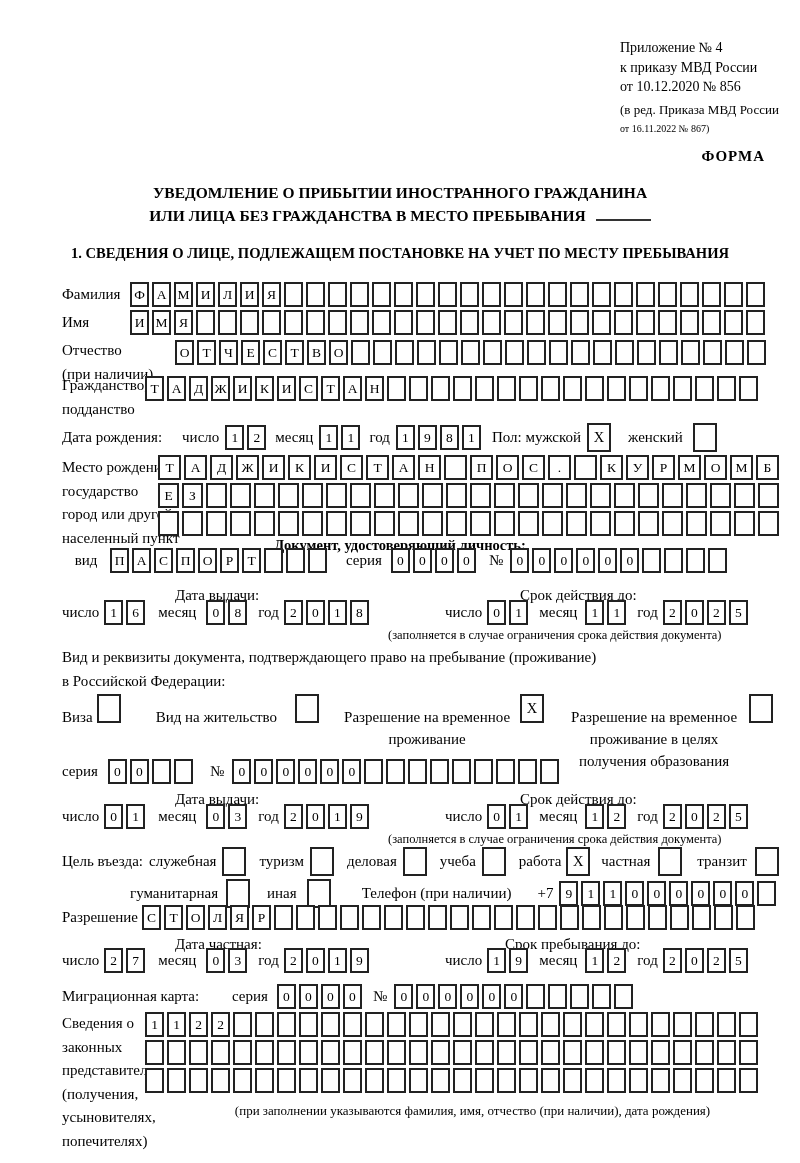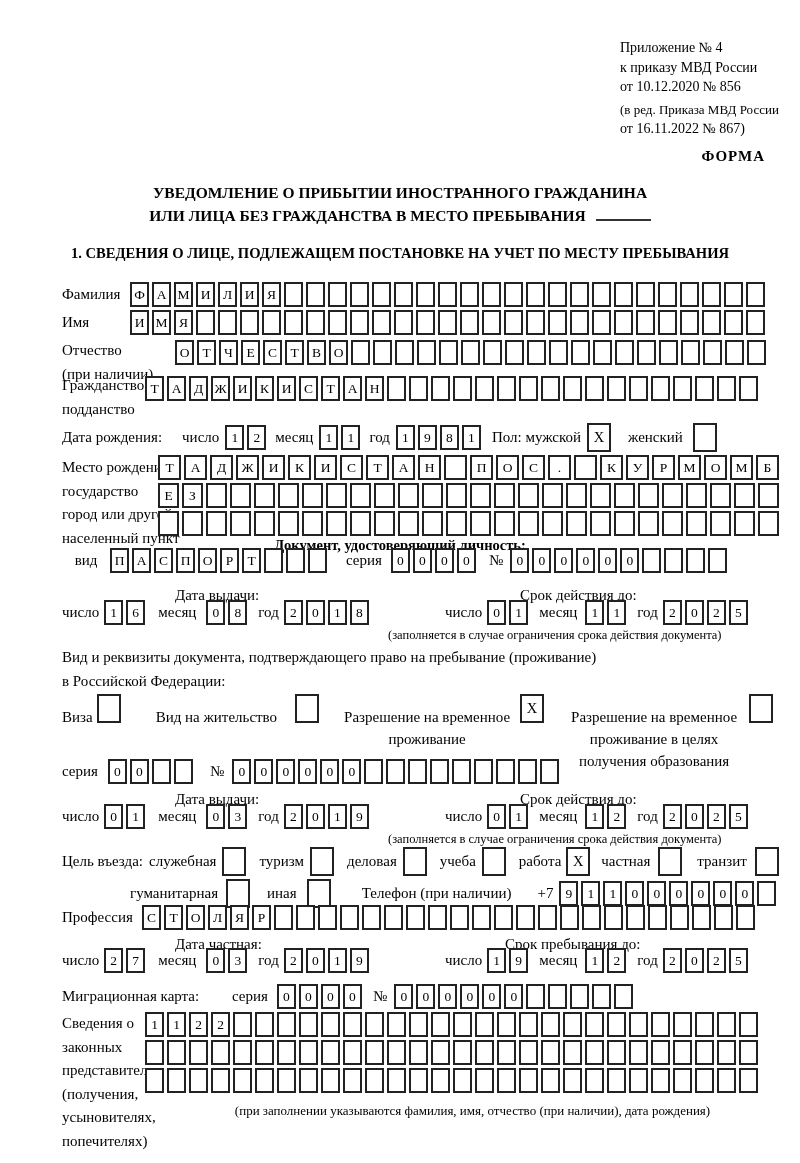--- a/index.html
+++ b/index.html
@@ -25,21 +25,21 @@
         height:2px;margin-left:10px;vertical-align:baseline;}
 </style>
 </head>
 <body>
 
 <div class="abs" style="left:620px;top:38px;font-size:14px;line-height:19.5px;">
   <div>Приложение № 4</div>
   <div>к приказу МВД России</div>
   <div>от 10.12.2020 № 856</div>
   <div style="font-size:13px;margin-top:3px;">(в ред. Приказа МВД России</div>
-  <div style="font-size:14px;">от 16.11.2022 № 867)</div>
+  <div style="font-size:10px;">от 16.11.2022 № 867)</div>
 </div>
 <div class="abs b" style="top:148px;right:35px;font-size:15px;letter-spacing:1px;">ФОРМА</div>
 
 <div class="abs b" style="top:181px;left:0;width:800px;text-align:center;font-size:15.5px;line-height:23px;">
   <div>УВЕДОМЛЕНИЕ О ПРИБЫТИИ ИНОСТРАННОГО ГРАЖДАНИНА</div>
   <div><span>ИЛИ ЛИЦА БЕЗ ГРАЖДАНСТВА В МЕСТО ПРЕБЫВАНИЯ</span><span class="blank-line"></span></div>
 </div>
 
 <div class="abs b" style="top:245px;left:0;width:800px;text-align:center;font-size:14.6px;">1. СВЕДЕНИЯ О ЛИЦЕ, ПОДЛЕЖАЩЕМ ПОСТАНОВКЕ НА УЧЕТ ПО МЕСТУ ПРЕБЫВАНИЯ</div>
 
@@ -540,21 +540,21 @@
       <span class="cell">0</span>
       <span class="cell">0</span>
       <span class="cell">0</span>
       <span class="cell">0</span>
       <span class="cell">0</span>
       <span class="cell"></span>
     </span>
 </div>
 
 <div class="row" style="left:62px;top:905px;">
-  <span class="lbl" style="width:80px;">Профессия</span>
+  <span class="lbl" style="width:80px;">Разрешение</span>
   <span class="cells">
       <span class="cell">С</span>
       <span class="cell">Т</span>
       <span class="cell">О</span>
       <span class="cell">Л</span>
       <span class="cell">Я</span>
       <span class="cell">Р</span>
       <span class="cell"></span>
       <span class="cell"></span>
       <span class="cell"></span>

